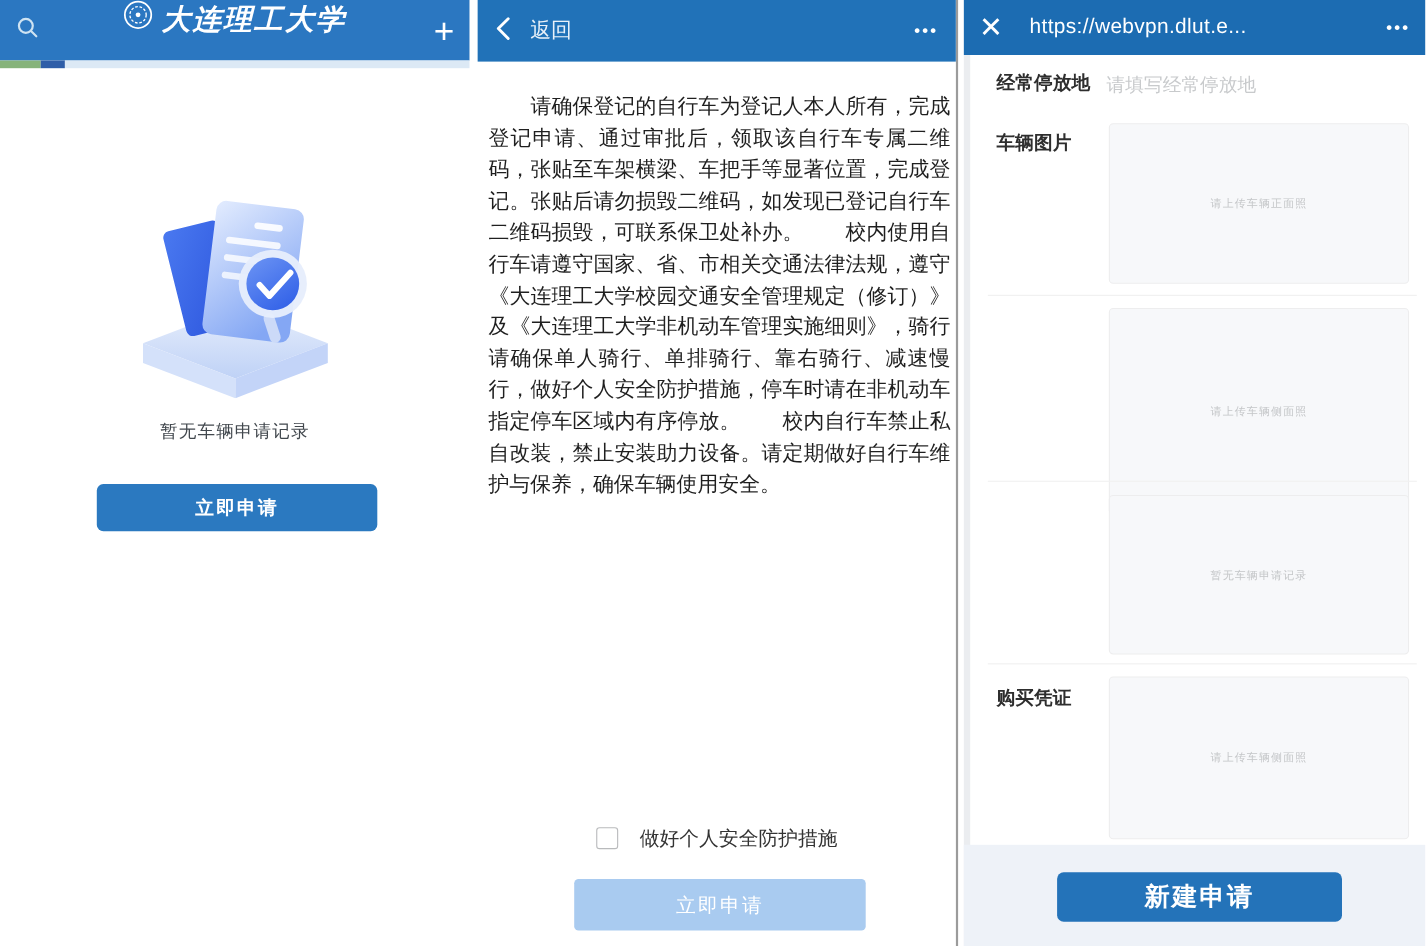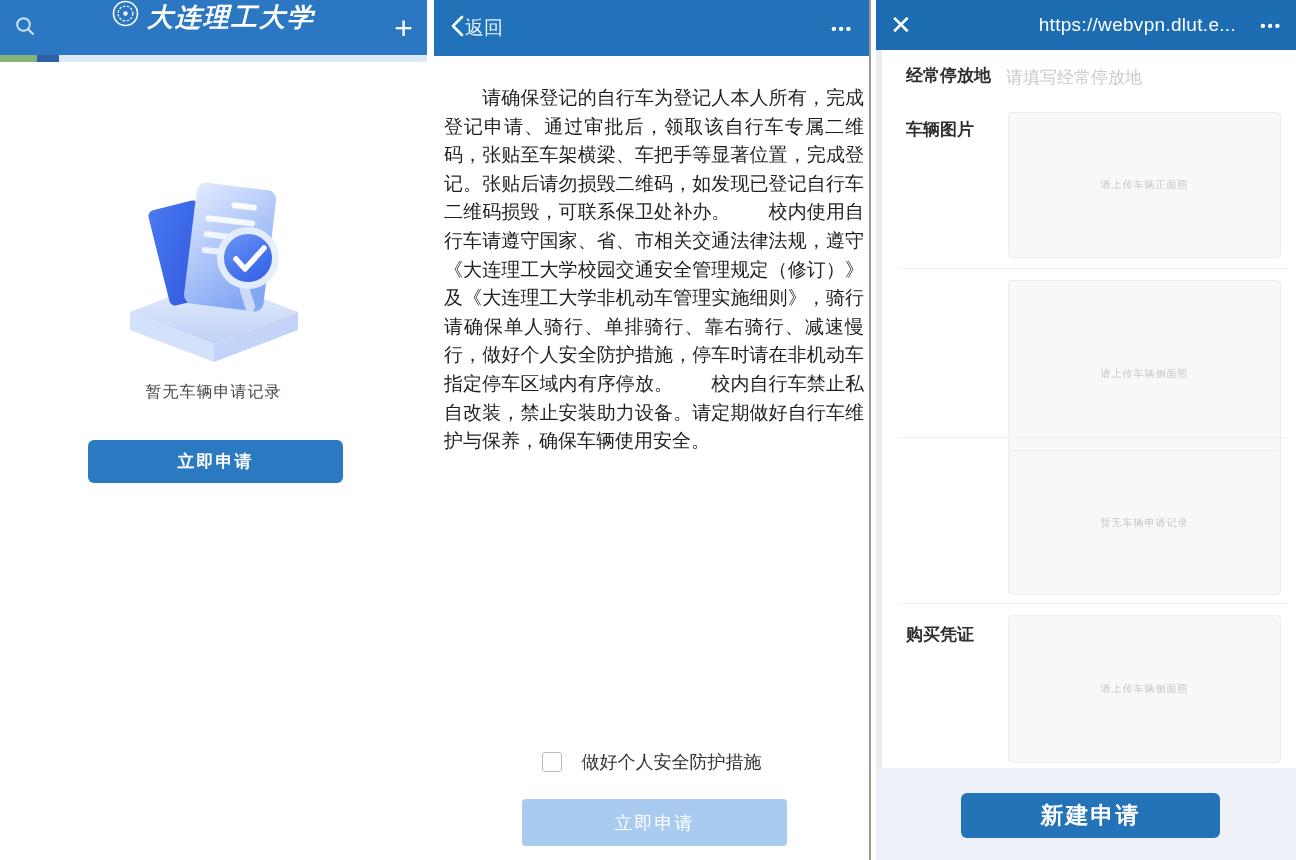--- a/index.html
+++ b/index.html
@@ -20,25 +20,25 @@
   .hdr .grow { flex: 1; }
   .ellipsis { font-size: 15px; font-weight: bold; letter-spacing: 2px; line-height: 1; cursor: pointer; }
   .plus-glyph { font-size: 32px; font-weight: 300; line-height: 1; cursor: pointer; }
   .close-glyph { font-size: 26px; font-weight: 300; line-height: 1; cursor: pointer; }
 
   .logo-wrap { position: absolute; left: 0; right: 0; top: 0; height: 55px;
     display: flex; align-items: flex-start; justify-content: center; gap: 8px; pointer-events: none; }
   .logo-name { font-family: "DejaVu Serif", serif; font-style: italic; font-weight: bold;
     font-size: 26px; letter-spacing: 2px; color: #fff; }
 
-  .back-wrap { display: flex; align-items: center; gap: 1px; cursor: pointer; }
+  .back-wrap { display: flex; align-items: center; gap: 18px; cursor: pointer; }
   .back-label { font-size: 19px; color: #e9f1f9; }
 
   .url-wrap { position: absolute; left: 60px; right: 60px; top: 0; height: 50px;
-    display: flex; align-items: center; justify-content: flex-end; }
+    display: flex; align-items: center; justify-content: flex-start; }
   .url-text { font-size: 19px; color: #fff; letter-spacing: 0.3px; white-space: nowrap; }
 
   
   .peek-strip { position: absolute; top: 55px; left: 0; width: 427px; height: 7px; display: flex; }
   .peek-a { width: 37px; background: #86b37a; }
   .peek-b { width: 22px; background: #2f5ea8; }
   .peek-c { flex: 1; background: #dce9f5; }
 
   .illus { position: absolute; left: 122px; top: 172px; }
   .empty-text { position: absolute; top: 382px; left: 0; width: 427px; text-align: center;

